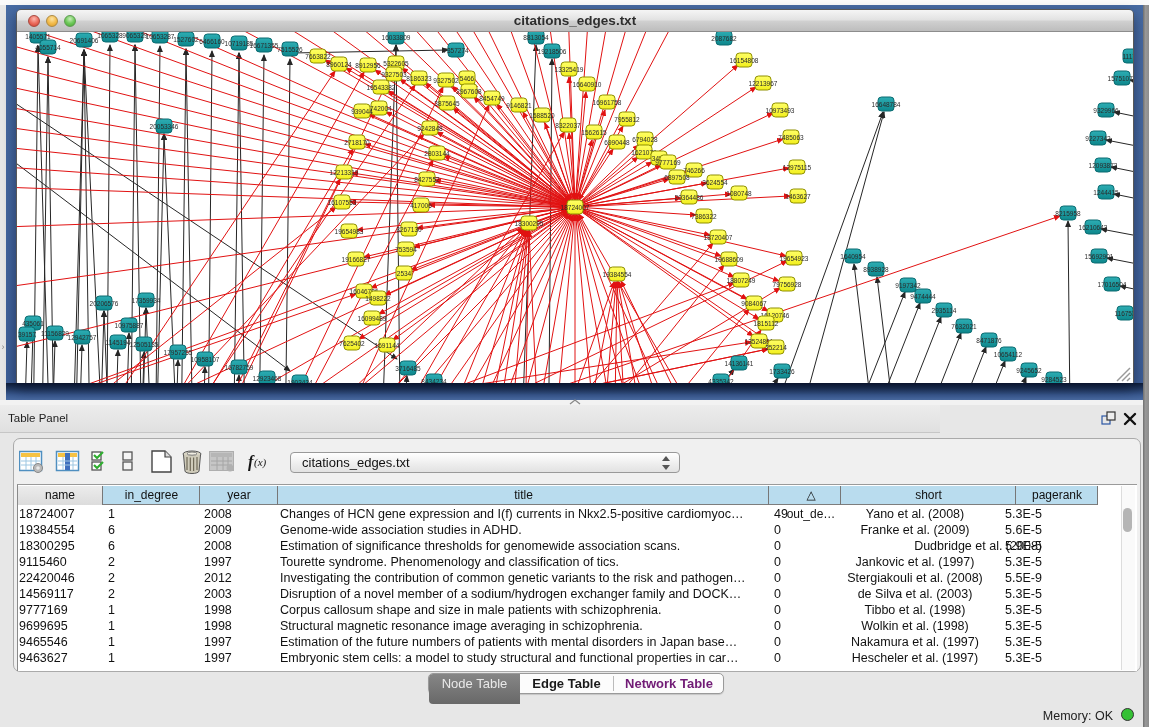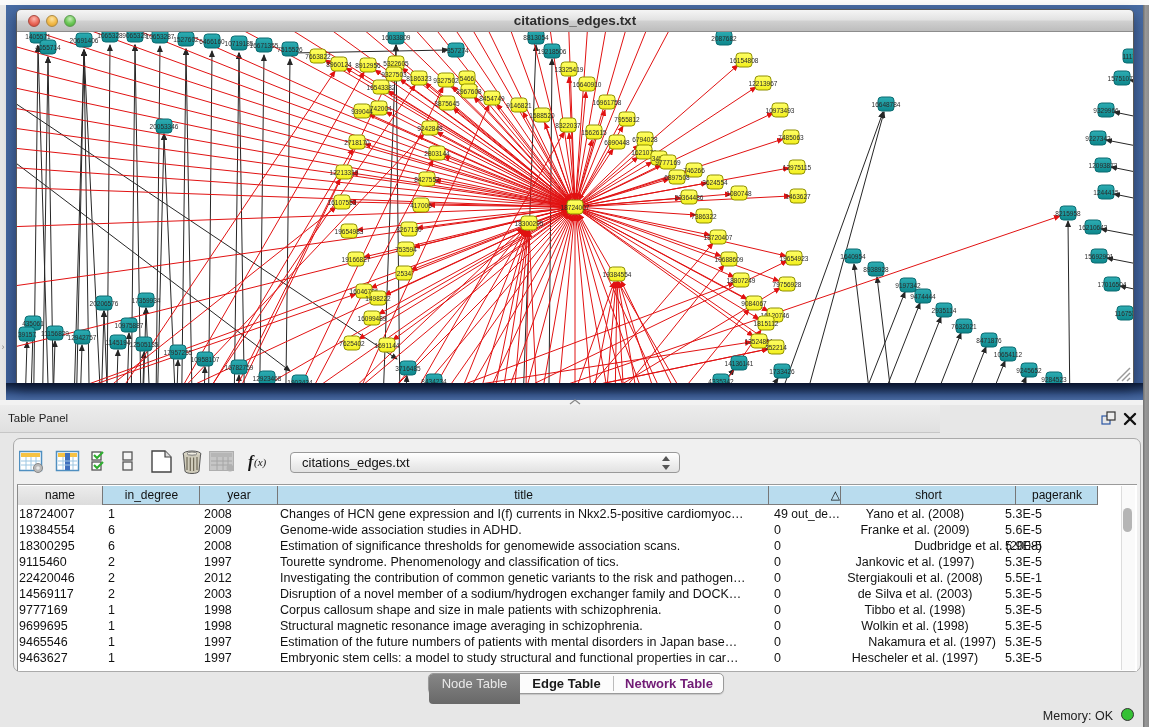--- a/index.html
+++ b/index.html
@@ -617,21 +617,21 @@
   </svg>
 </div>
 
 <div class="abs" style="left:17px;top:484px;width:1120px;height:187px;background:#fff;border-left:1px solid #8a8a8a;border-top:1px solid #9a9a9a"></div>
 
 <div class="abs" style="left:18px;top:486px;width:1080px;height:19px;background:#b9dcee;border-bottom:1px solid #7d7d7d"></div>
 <div class="abs" style="left:18px;top:486px;width:85px;height:19px;background:linear-gradient(180deg,#ececec,#dcdcdc);border-right:1px solid #777;font-size:12px;text-align:center;line-height:19px;color:#111">name</div>
 <div class="abs" style="left:104px;top:486px;width:96px;height:19px;border-right:1px solid #777;font-size:12px;text-align:center;line-height:19px;color:#111">in_degree</div>
 <div class="abs" style="left:201px;top:486px;width:77px;height:19px;border-right:1px solid #777;font-size:12px;text-align:center;line-height:19px;color:#111">year</div>
 <div class="abs" style="left:279px;top:486px;width:490px;height:19px;border-right:1px solid #777;font-size:12px;text-align:center;line-height:19px;color:#111">title</div>
-<div class="abs" style="left:770px;top:486px;width:71px;height:19px;border-right:1px solid #777;font-size:12px;text-align:right;padding-left:12px;line-height:19px;color:#111">△ out_de…</div>
+<div class="abs" style="left:770px;top:486px;width:71px;height:19px;border-right:1px solid #777;font-size:12px;text-align:center;padding-left:12px;line-height:19px;color:#111">△ out_de…</div>
 <div class="abs" style="left:842px;top:486px;width:174px;height:19px;border-right:1px solid #777;font-size:12px;text-align:center;line-height:19px;color:#111">short</div>
 <div class="abs" style="left:1017px;top:486px;width:81px;height:19px;border-right:1px solid #777;font-size:12px;text-align:center;line-height:19px;color:#111">pagerank</div>
 <div class="cell" style="left:19px;top:506px;width:80px">18724007</div>
 <div class="cell" style="left:108px;top:506px;width:60px">1</div>
 <div class="cell" style="left:204px;top:506px;width:70px">2008</div>
 <div class="cell" style="left:280px;top:506px;width:488px">Changes of HCN gene expression and I(f) currents in Nkx2.5‑positive cardiomyoc…</div>
 <div class="cell" style="left:774px;top:506px;width:60px">49</div>
 <div class="cell" style="left:834px;top:506px;width:162px;text-align:center">Yano et al. (2008)</div>
 <div class="cell" style="left:1005px;top:506px;width:90px">5.3E‑5</div>
 <div class="cell" style="left:19px;top:522px;width:80px">19384554</div>
@@ -654,21 +654,21 @@
 <div class="cell" style="left:280px;top:554px;width:488px">Tourette syndrome. Phenomenology and classification of tics.</div>
 <div class="cell" style="left:774px;top:554px;width:60px">0</div>
 <div class="cell" style="left:834px;top:554px;width:162px;text-align:center">Jankovic et al. (1997)</div>
 <div class="cell" style="left:1005px;top:554px;width:90px">5.3E‑5</div>
 <div class="cell" style="left:19px;top:570px;width:80px">22420046</div>
 <div class="cell" style="left:108px;top:570px;width:60px">2</div>
 <div class="cell" style="left:204px;top:570px;width:70px">2012</div>
 <div class="cell" style="left:280px;top:570px;width:488px">Investigating the contribution of common genetic variants to the risk and pathogen…</div>
 <div class="cell" style="left:774px;top:570px;width:60px">0</div>
 <div class="cell" style="left:834px;top:570px;width:162px;text-align:center">Stergiakouli et al. (2008)</div>
-<div class="cell" style="left:1005px;top:570px;width:90px">5.5E‑1</div>
+<div class="cell" style="left:1005px;top:570px;width:90px">5.5E‑9</div>
 <div class="cell" style="left:19px;top:586px;width:80px">14569117</div>
 <div class="cell" style="left:108px;top:586px;width:60px">2</div>
 <div class="cell" style="left:204px;top:586px;width:70px">2003</div>
 <div class="cell" style="left:280px;top:586px;width:488px">Disruption of a novel member of a sodium/hydrogen exchanger family and DOCK…</div>
 <div class="cell" style="left:774px;top:586px;width:60px">0</div>
 <div class="cell" style="left:834px;top:586px;width:162px;text-align:center">de Silva et al. (2003)</div>
 <div class="cell" style="left:1005px;top:586px;width:90px">5.3E‑5</div>
 <div class="cell" style="left:19px;top:602px;width:80px">9777169</div>
 <div class="cell" style="left:108px;top:602px;width:60px">1</div>
 <div class="cell" style="left:204px;top:602px;width:70px">1998</div>
@@ -681,21 +681,21 @@
 <div class="cell" style="left:204px;top:618px;width:70px">1998</div>
 <div class="cell" style="left:280px;top:618px;width:488px">Structural magnetic resonance image averaging in schizophrenia.</div>
 <div class="cell" style="left:774px;top:618px;width:60px">0</div>
 <div class="cell" style="left:834px;top:618px;width:162px;text-align:center">Wolkin et al. (1998)</div>
 <div class="cell" style="left:1005px;top:618px;width:90px">5.3E‑5</div>
 <div class="cell" style="left:19px;top:634px;width:80px">9465546</div>
 <div class="cell" style="left:108px;top:634px;width:60px">1</div>
 <div class="cell" style="left:204px;top:634px;width:70px">1997</div>
 <div class="cell" style="left:280px;top:634px;width:488px">Estimation of the future numbers of patients with mental disorders in Japan base…</div>
 <div class="cell" style="left:774px;top:634px;width:60px">0</div>
-<div class="cell" style="left:834px;top:634px;width:162px;text-align:right">Nakamura et al. (1997)</div>
+<div class="cell" style="left:834px;top:634px;width:162px;text-align:center">Nakamura et al. (1997)</div>
 <div class="cell" style="left:1005px;top:634px;width:90px">5.3E‑5</div>
 <div class="cell" style="left:19px;top:650px;width:80px">9463627</div>
 <div class="cell" style="left:108px;top:650px;width:60px">1</div>
 <div class="cell" style="left:204px;top:650px;width:70px">1997</div>
 <div class="cell" style="left:280px;top:650px;width:488px">Embryonic stem cells: a model to study structural and functional properties in car…</div>
 <div class="cell" style="left:774px;top:650px;width:60px">0</div>
 <div class="cell" style="left:834px;top:650px;width:162px;text-align:center">Hescheler et al. (1997)</div>
 <div class="cell" style="left:1005px;top:650px;width:90px">5.3E‑5</div>
 
 <div class="abs" style="left:1121px;top:486px;width:14px;height:184px;background:#fafafa;border-left:1px solid #ddd"></div>

